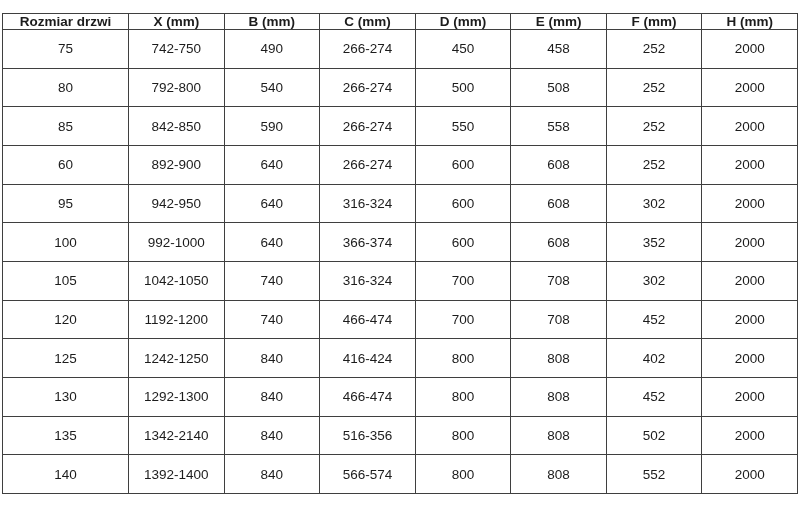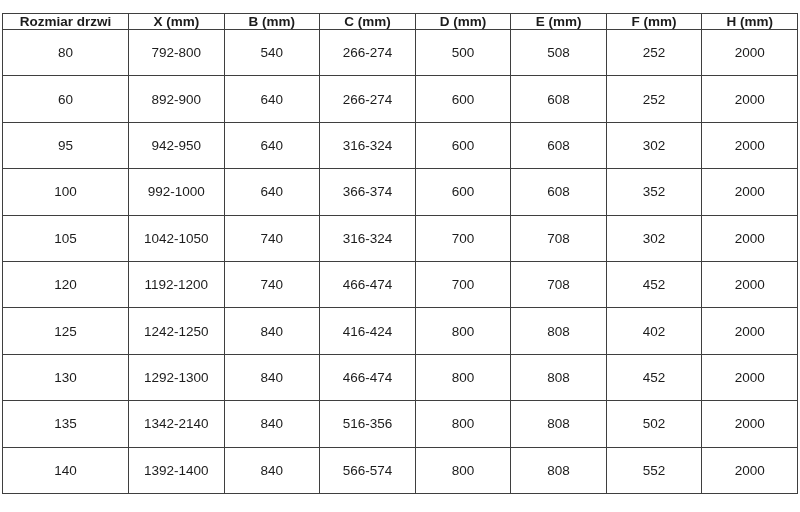--- a/index.html
+++ b/index.html
@@ -68,26 +68,46 @@
         <th>B (mm)</th>
         <th>C (mm)</th>
         <th>D (mm)</th>
         <th>E (mm)</th>
         <th>F (mm)</th>
         <th>H (mm)</th>
       </tr>
     </thead>
     <tbody>
         <tr>
+          <td>75</td>
+          <td>742-750</td>
+          <td>490</td>
+          <td>266-274</td>
+          <td>450</td>
+          <td>458</td>
+          <td>252</td>
+          <td>2000</td>
+        </tr>
+        <tr>
           <td>80</td>
           <td>792-800</td>
           <td>540</td>
           <td>266-274</td>
           <td>500</td>
           <td>508</td>
+          <td>252</td>
+          <td>2000</td>
+        </tr>
+        <tr>
+          <td>85</td>
+          <td>842-850</td>
+          <td>590</td>
+          <td>266-274</td>
+          <td>550</td>
+          <td>558</td>
           <td>252</td>
           <td>2000</td>
         </tr>
         <tr>
           <td>60</td>
           <td>892-900</td>
           <td>640</td>
           <td>266-274</td>
           <td>600</td>
           <td>608</td>

